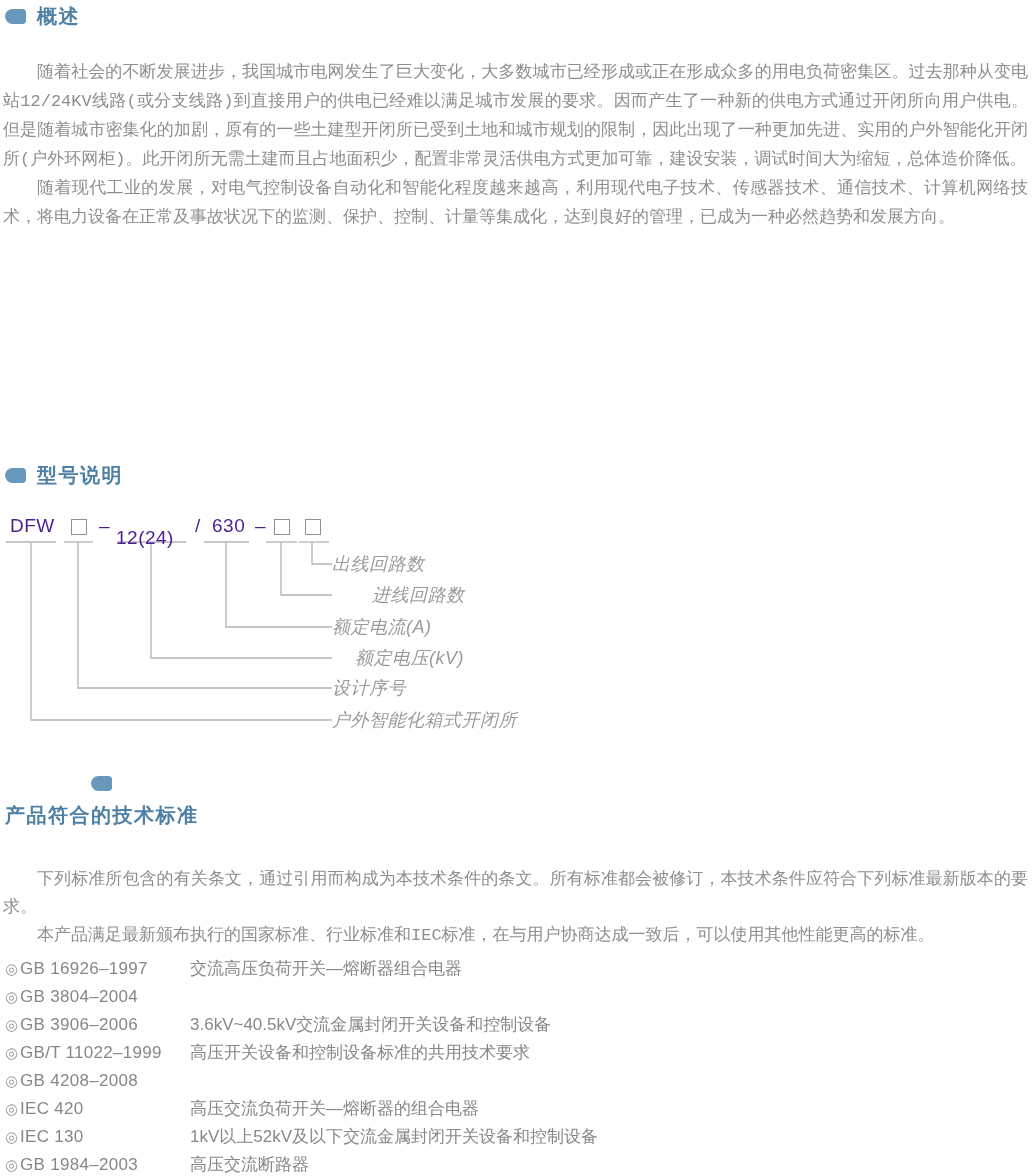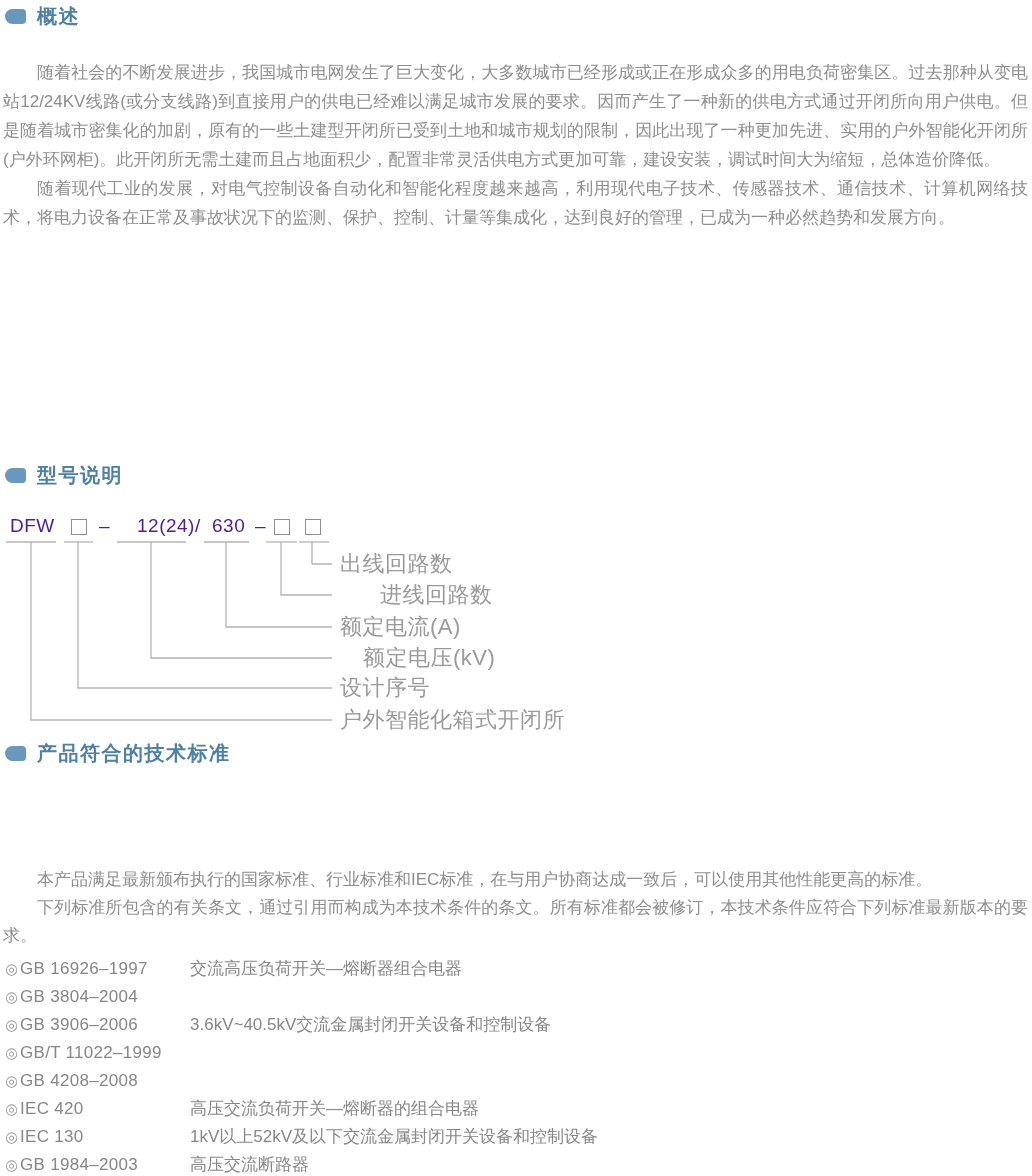--- a/index.html
+++ b/index.html
@@ -29,21 +29,21 @@
     letter-spacing:1.5px;
   }
   
   .bodytext{
     position:absolute;left:3px;right:4px;
     color:#8e8e8e;
     font-size:17px;line-height:29px;
     text-align:justify;
   }
   .bodytext p{margin:0;}
-  .indent2{text-indent:34px;}
+  .indent2{text-indent:34px;font-family:Liberation Mono, monospace;}
   .indent3{text-indent:48px;}
   
   .diagram{
     position:absolute;left:0;top:515px;
     width:1032px;height:235px;
   }
   .diagram svg{position:absolute;left:0;top:0;}
   .model-part{
     position:absolute;top:0;
     font-size:19px;line-height:22px;
@@ -51,25 +51,26 @@
     letter-spacing:.5px;
     white-space:nowrap;
   }
   .model-box{
     position:absolute;top:4px;
     width:14px;height:14px;
     border:1.5px solid #8f8f8f;
     background:#fff;
   }
   .dlabel{
-    position:absolute;left:340px;
-    font-size:22px;line-height:20px;
+    position:absolute;left:332px;
+    font-size:18px;line-height:20px;
     color:#9a9a9a;
     letter-spacing:.5px;
     white-space:nowrap;
+    font-style:italic;
   }
   
   .stdtext{
     position:absolute;left:3px;right:4px;top:866px;
     color:#8e8e8e;
     font-size:17px;line-height:28px;
     text-align:justify;
   }
   .stdtext p{margin:0;}
   .stdlist{
@@ -121,63 +122,64 @@
       <path d="M281 27 V80 H332"></path>
       <path d="M226 27 V112 H332"></path>
       <path d="M151 27 V143 H332"></path>
       <path d="M78 27 V173 H332"></path>
       <path d="M31 27 V205 H332"></path>
     </svg>
 
     <span class="model-part" style="left:10px;">DFW</span>
     <span class="model-box" style="left:71px;"></span>
     <span class="model-part" style="left:99px;">–</span>
-    <span class="model-part" style="left:137px;">12(24)</span>
+    <span class="model-part" style="left:116px;margin-top:12px;">12(24)</span>
     <span class="model-part" style="left:195px;">/</span>
     <span class="model-part" style="left:212px;">630</span>
     <span class="model-part" style="left:255px;">–</span>
     <span class="model-box" style="left:274px;"></span>
     <span class="model-box" style="left:305px;"></span>
 
     <span class="dlabel" style="top:39px;">出线回路数</span>
     <span class="dlabel" style="top:70px;margin-left:40px;">进线回路数</span>
     <span class="dlabel" style="top:102px;">额定电流(A)</span>
     <span class="dlabel" style="top:133px;margin-left:23px;">额定电压(kV)</span>
     <span class="dlabel" style="top:163px;">设计序号</span>
     <span class="dlabel" style="top:195px;text-align:right;">户外智能化箱式开闭所</span>
   </div>
 
-  <div class="sec-h" style="top:740px;">
+  <div class="sec-h" style="top:776px;flex-direction:column;">
     <span class="bullet"></span>
     <h2>产品符合的技术标准</h2>
   </div>
 
   <div class="stdtext">
+    <p class="indent2">下列标准所包含的有关条文，通过引用而构成为本技术条件的条文。所有标准都会被修订，本技术条件应符合下列标准最新版本的要求。</p>
     <p class="indent2">本产品满足最新颁布执行的国家标准、行业标准和IEC标准，在与用户协商达成一致后，可以使用其他性能更高的标准。</p>
-    <p class="indent2">下列标准所包含的有关条文，通过引用而构成为本技术条件的条文。所有标准都会被修订，本技术条件应符合下列标准最新版本的要求。</p>
   </div>
 
   <div class="stdlist">
     <div class="std-row">
       <span class="std-bullet">◎</span>
       <span class="std-code">GB 16926–1997</span>
       <span class="std-desc">交流高压负荷开关—熔断器组合电器</span>
     </div>
     <div class="std-row">
       <span class="std-bullet">◎</span>
       <span class="std-code">GB 3804–2004</span>
     </div>
     <div class="std-row">
       <span class="std-bullet">◎</span>
       <span class="std-code">GB 3906–2006</span>
       <span class="std-desc">3.6kV~40.5kV交流金属封闭开关设备和控制设备</span>
     </div>
     <div class="std-row">
       <span class="std-bullet">◎</span>
       <span class="std-code">GB/T 11022–1999</span>
+      <span class="std-desc">高压开关设备和控制设备标准的共用技术要求</span>
     </div>
     <div class="std-row">
       <span class="std-bullet">◎</span>
       <span class="std-code">GB 4208–2008</span>
     </div>
     <div class="std-row">
       <span class="std-bullet">◎</span>
       <span class="std-code">IEC 420</span>
       <span class="std-desc">高压交流负荷开关—熔断器的组合电器</span>
     </div>

